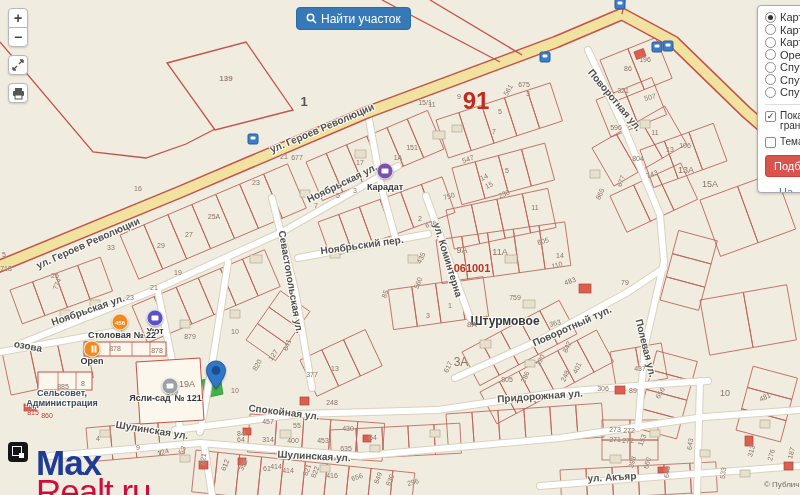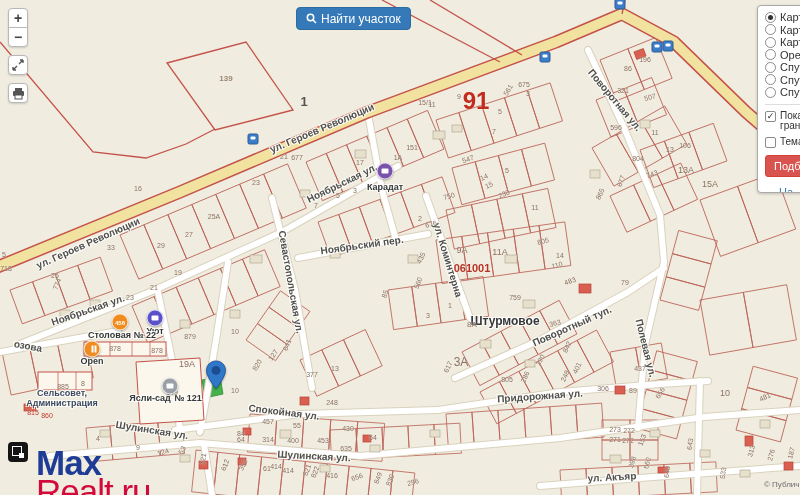--- a/index.html
+++ b/index.html
@@ -535,21 +535,21 @@
       <span class="num lbl" style="left: 390px; top: 480px; transform: translate(-50%, -50%) rotate(-70deg);">830</span>
       <span class="num lbl" style="left: 413px; top: 482px; transform: translate(-50%, -50%) rotate(-15deg);">296</span>
       <span class="num lbl" style="left: 63px; top: 386px;">885</span>
       <span class="num lbl" style="left: 83px; top: 383px;">8</span>
       <span class="num lbl" style="left: 33px; top: 412px; color: rgb(192, 57, 43);">815</span>
       <span class="num lbl" style="left: 47px; top: 415px; color: rgb(192, 57, 43);">860</span>
       <span class="num lbl" style="left: 98px; top: 438px;">4</span>
       <span class="num lbl" style="left: 138px; top: 447px;">9</span>
       <span class="num lbl" style="left: 163px; top: 452px; transform: translate(-50%, -50%) rotate(-20deg);">124</span>
       <span class="num lbl" style="left: 182px; top: 450px; transform: translate(-50%, -50%) rotate(-60deg);">53</span>
-      <span class="num lbl" style="left: 168px; top: 364px; font-size: 9px; margin-left: 19px;">19А</span>
+      <span class="num lbl" style="left: 168px; top: 384px; font-size: 9px; margin-left: 19px;">19А</span>
       <span class="num lbl" style="left: 172px; top: 392px;">149</span>
       <span class="num lbl" style="left: 115px; top: 348px;">878</span>
       <span class="num lbl" style="left: 157px; top: 350px;">878</span>
       <span class="num lbl" style="left: 190px; top: 336px;">879</span>
       <span class="num lbl" style="left: 235px; top: 331px;">10</span>
       <span class="num lbl" style="left: 276px; top: 466px;">414</span>
       <span class="num lbl" style="left: 660px; top: 393px; transform: translate(-50%, -50%) rotate(-60deg);">656</span>
       <span class="num lbl" style="left: 725px; top: 393px; font-size: 9px;">10</span>
       <span class="num lbl" style="left: 765px; top: 397px; transform: translate(-50%, -50%) rotate(-25deg);">481</span>
       <span class="num lbl" style="left: 615px; top: 429px;">273</span>

